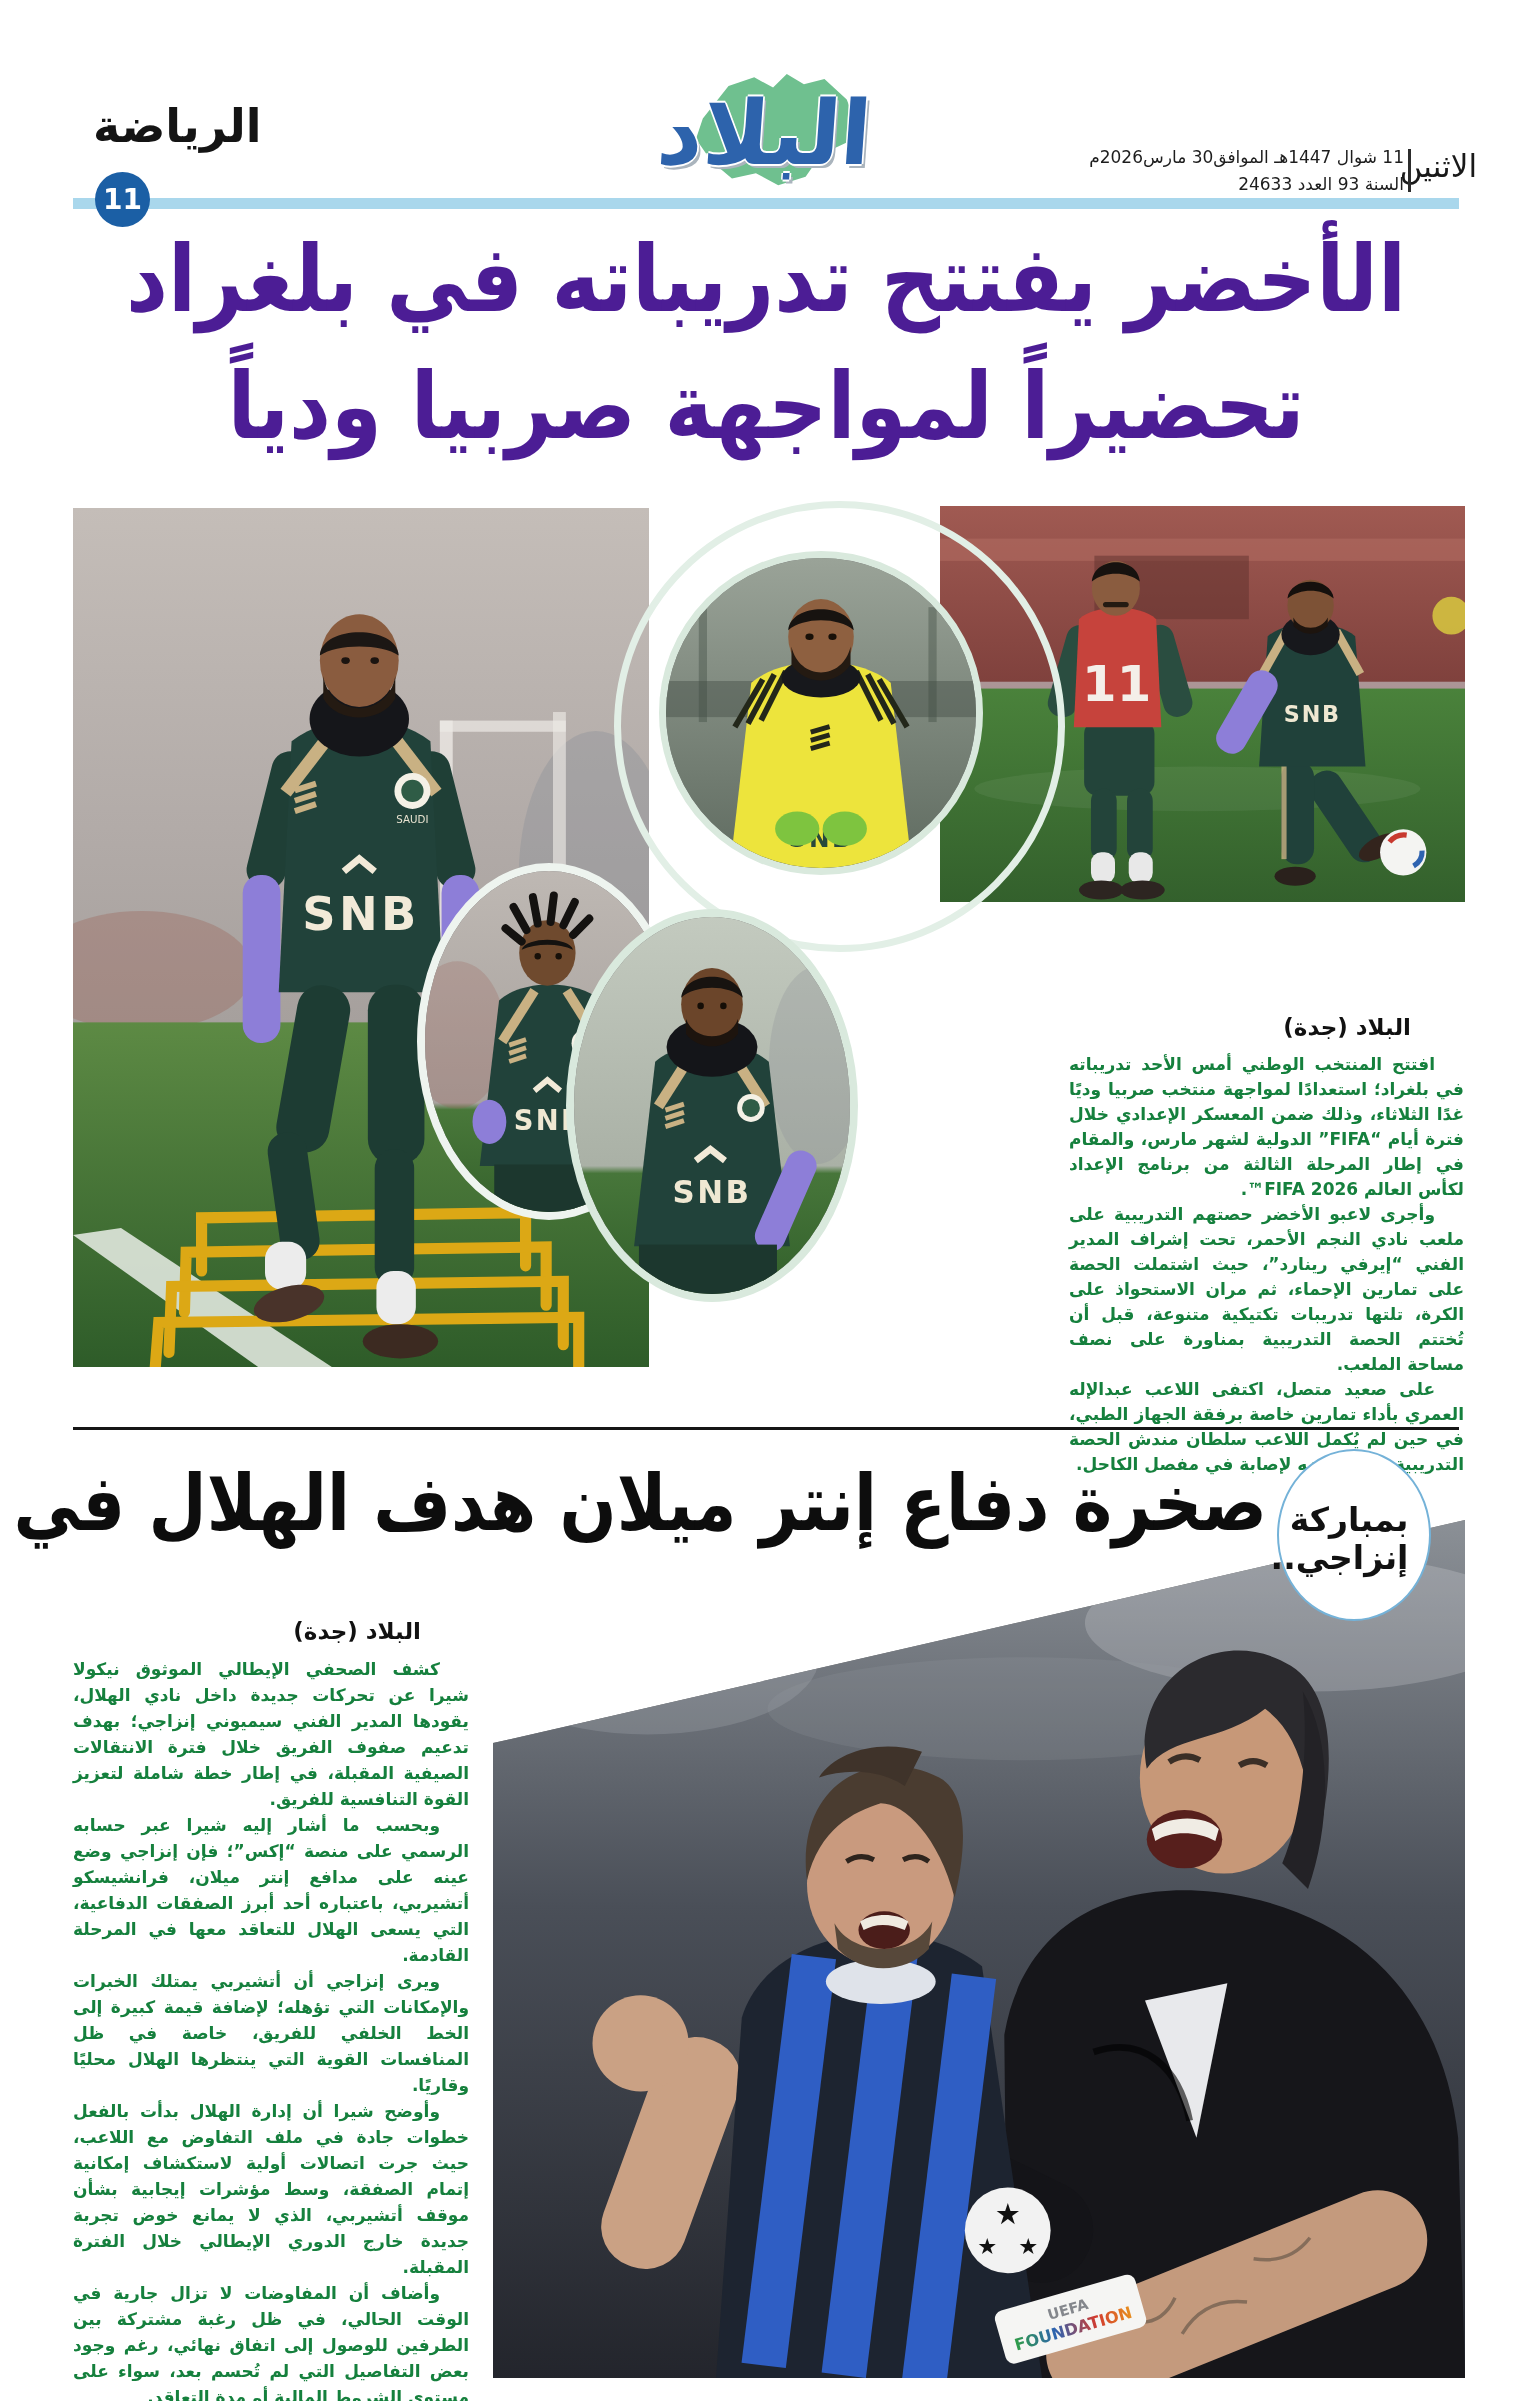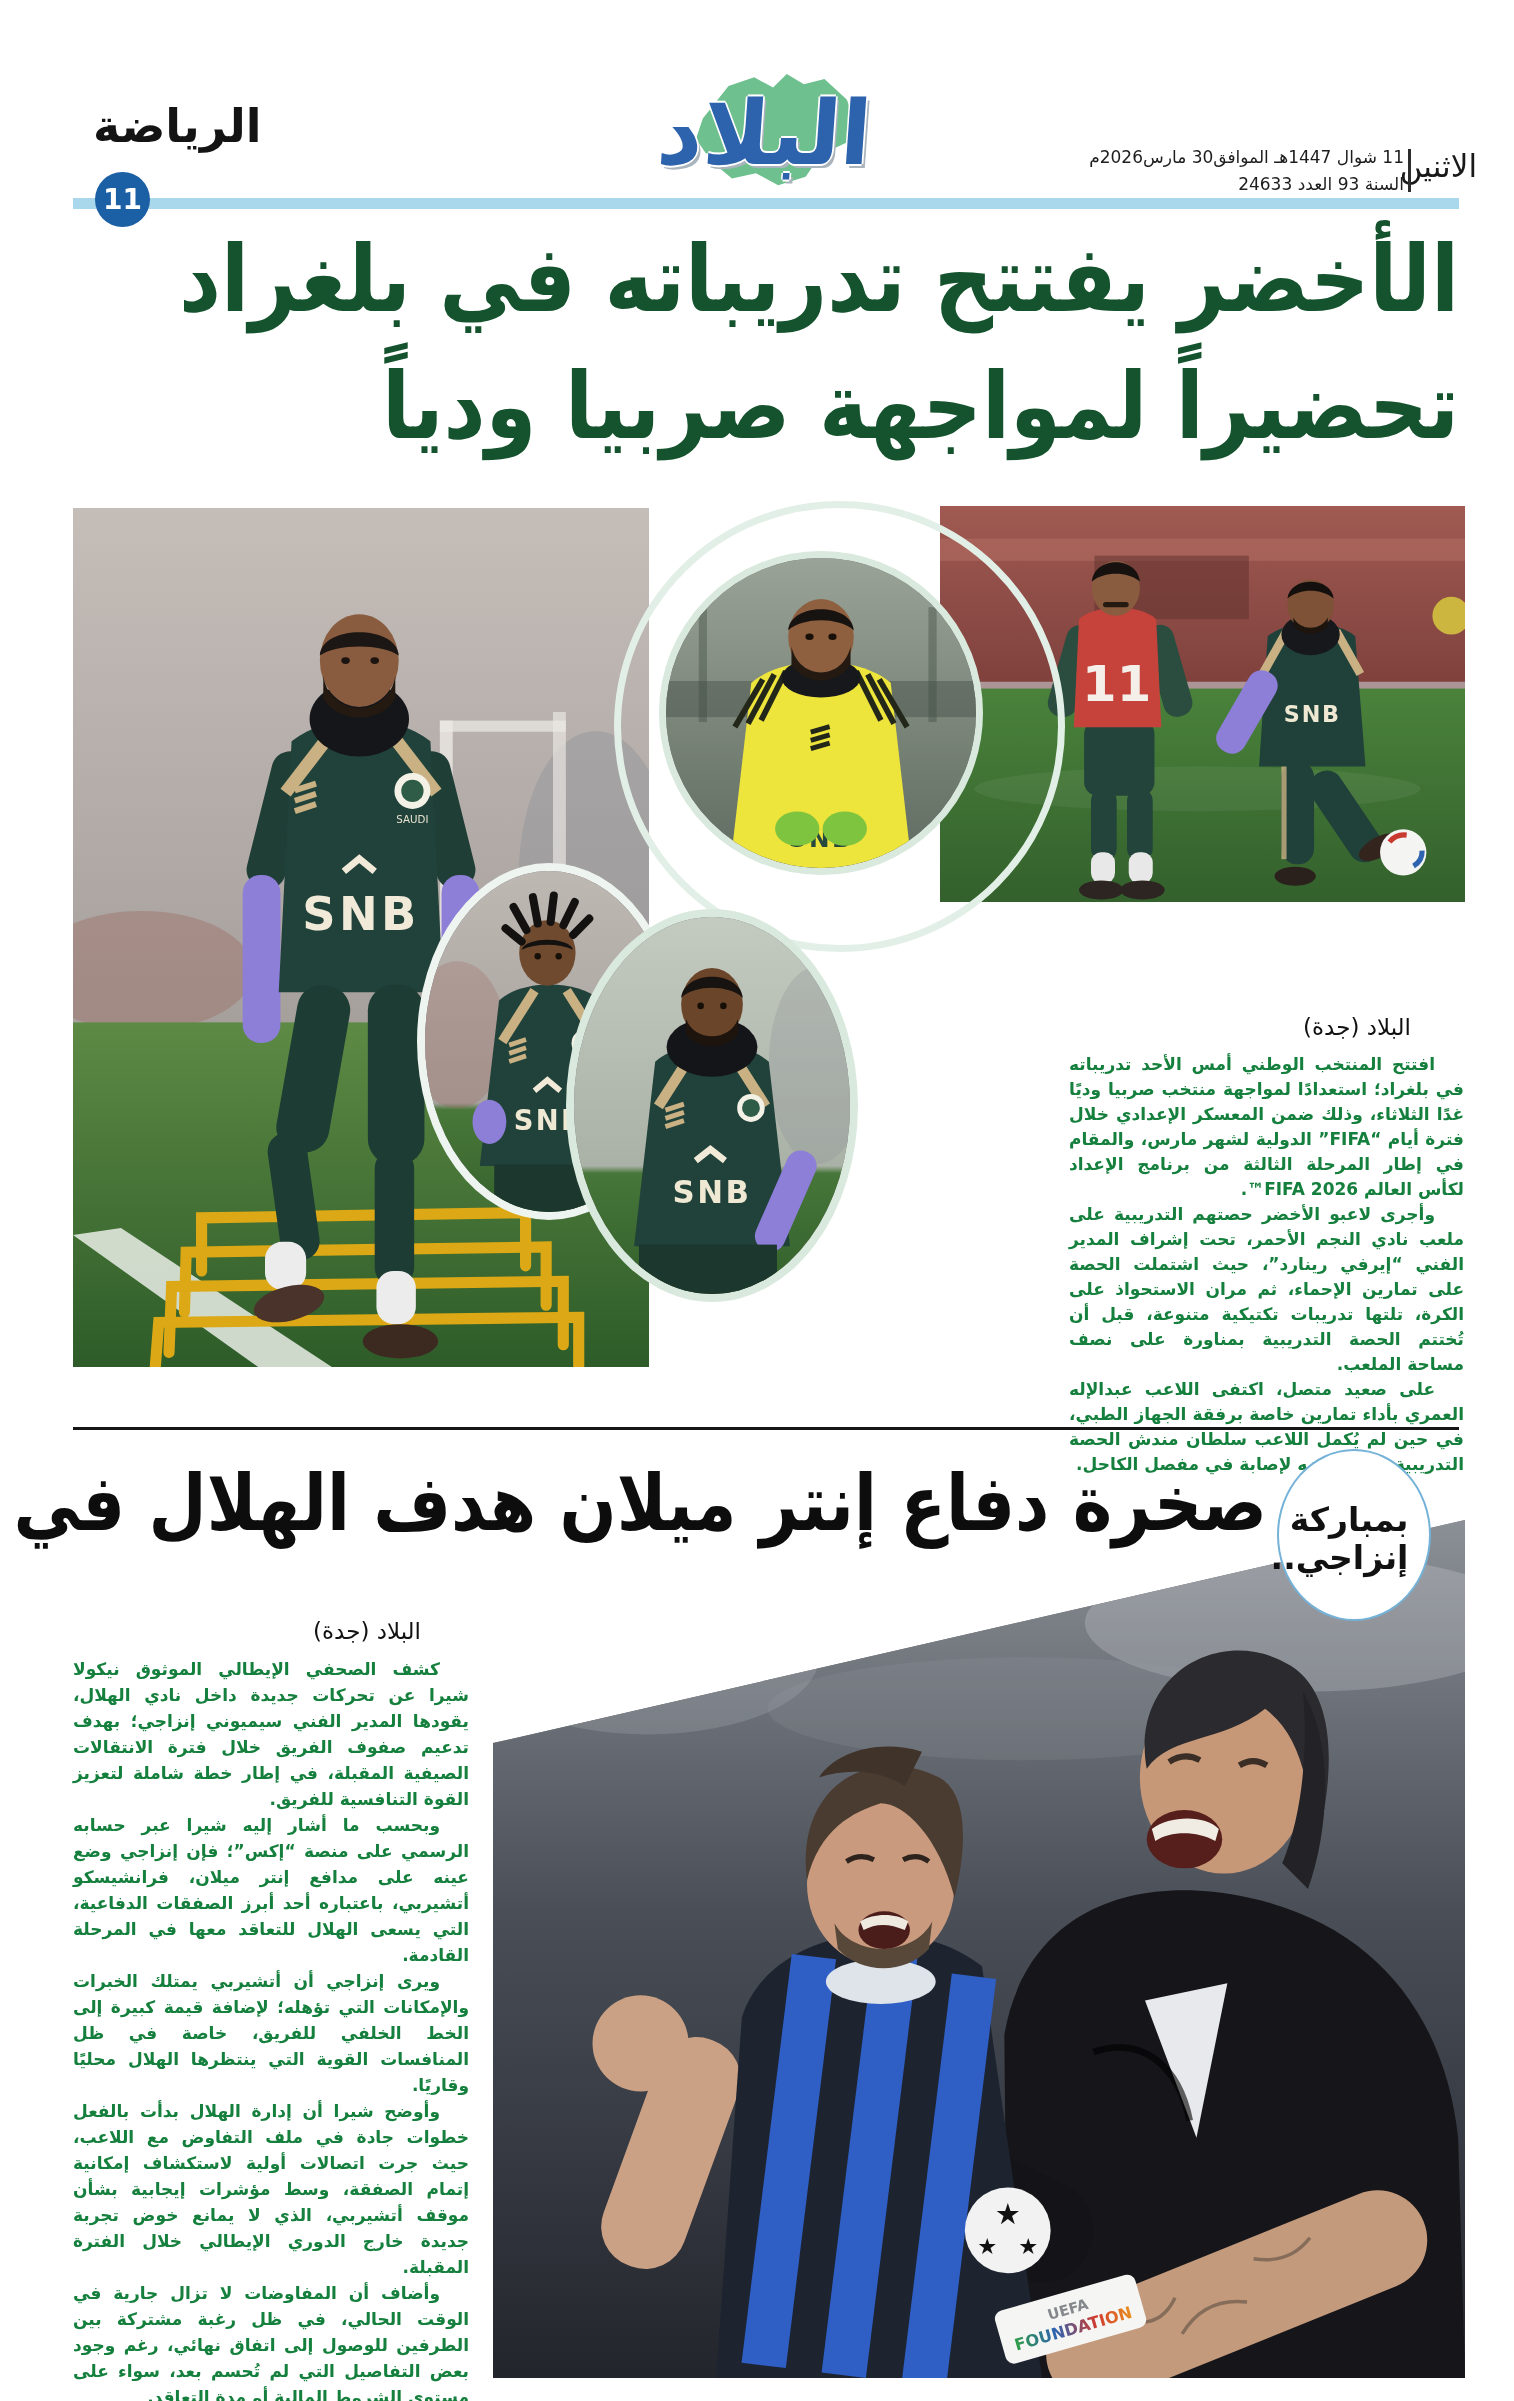--- a/index.html
+++ b/index.html
@@ -35,21 +35,21 @@
     right:38px; top:148px; font-size:31px; font-weight:400; color:#191919; direction:rtl;
   }
   .masthead-vline { left:1408px; top:149px; width:3.4px; height:43px; background:#2c2c2c; }
   .masthead-dates {
     right:111px; top:144px; width:369px; text-align:right; direction:rtl;
     font-size:17px; line-height:26.6px; font-weight:400; color:#1d1d1d;
   }
 
   
   .a1-headline {
-    left:73px; top:216px; width:1386px; text-align:right; direction:rtl; color:#14532d;
+    left:73px; top:216px; width:1386px; text-align:center; direction:rtl; color:#4c1d95;
   }
   .a1-headline .hl {
     font-size:82px; font-weight:900; line-height:127px; white-space:nowrap;
     transform:scaleY(1.12); transform-origin:center;
     letter-spacing:-0.9px;
   }
   .photo-frame { overflow:hidden; background:#777; }
   .photo-frame svg { width:100%; height:100%; display:block; }
   .left-photo  { left:73px;  top:508px; width:576px;  height:859px; z-index:1; }
   .right-photo { left:940px; top:506px; width:525px; height:396px;  z-index:1; }
@@ -64,21 +64,21 @@
   .c2-circle {
     left:417px; top:863px; width:264px; height:357px; border-radius:50%;
     border:8.6px solid #eef4ef; z-index:3;
   }
   .c3-circle {
     left:566px; top:909px; width:292px; height:393px; border-radius:50%;
     border:8.6px solid #d9e9dd; z-index:4;
   }
   .a1-col { left:1069px; top:1014px; width:395px; direction:rtl; }
   .byline {
-    font-size:23px; font-weight:400; color:#111; direction:rtl;
+    font-size:23px; font-weight:700; color:#111; direction:rtl;
     text-align:right; padding-left:51px; margin-bottom:12px;
   }
   .a1-col .byline { padding-left:0; padding-right:53px; text-align:right; }
   .body-p {
     font-size:17px; line-height:25px; font-weight:700; color:#15803d;
     text-align:justify; direction:rtl; text-indent:29px;
   }
   .a1-caption { left:676px; top:1288px; width:401px; direction:rtl; z-index:5; }
 
   .divider { left:73px; top:1427px; width:1386px; height:3.4px; background:#161616; }

